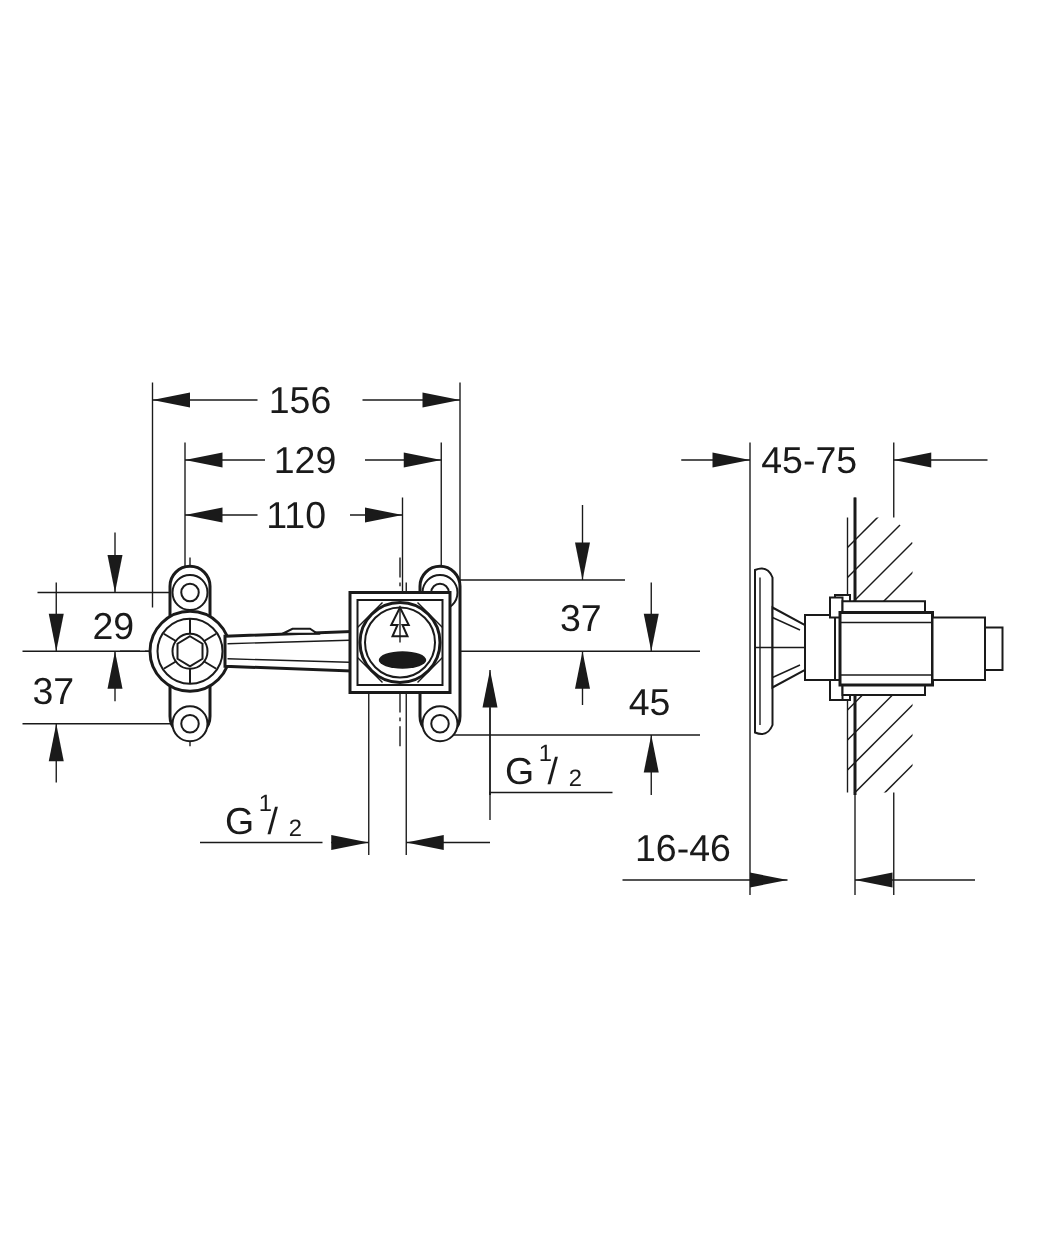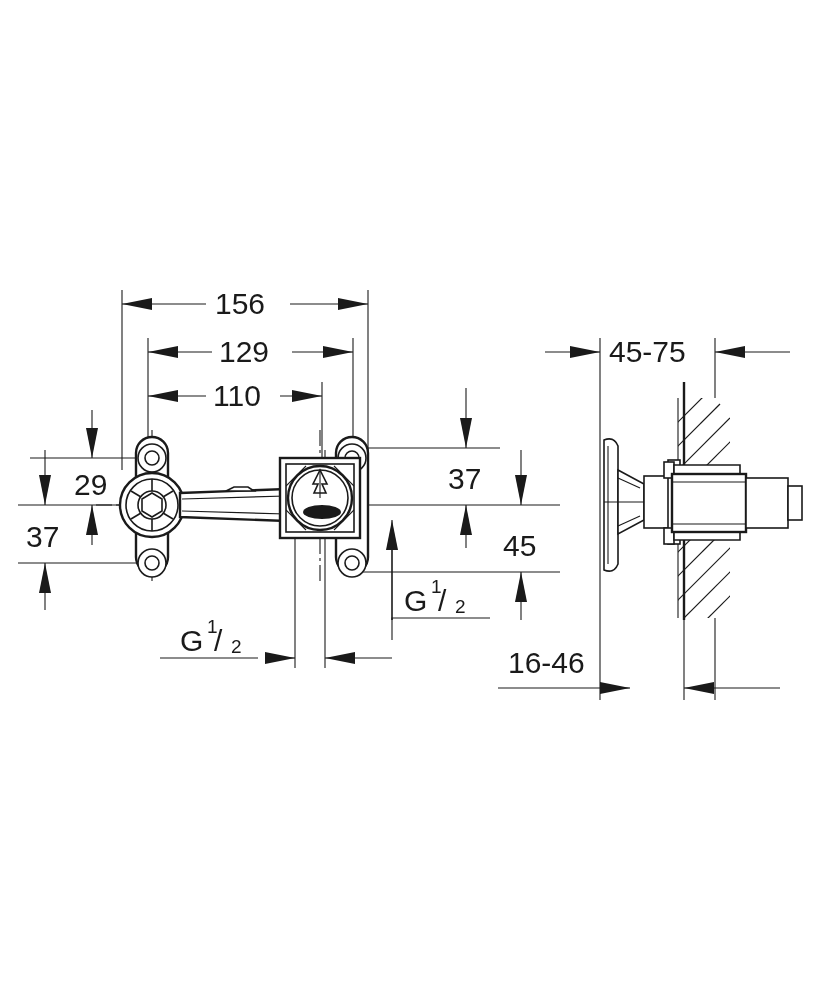--- a/index.html
+++ b/index.html
@@ -11,21 +11,21 @@
   body {
     width: 834px;
     height: 1000px;
     font-family: "Liberation Sans", sans-serif;
     overflow: hidden;
     position: relative;
   }
   #drawing-root {
     position: absolute;
     left: 0;
-    top: 0;
+    top: 16px;
     width: 834px;
     height: 872px;
   }
   svg.drawing {
     display: block;
     width: 834px;
     height: 1000px;
     background: #ffffff;
   }
   .dim-text {

